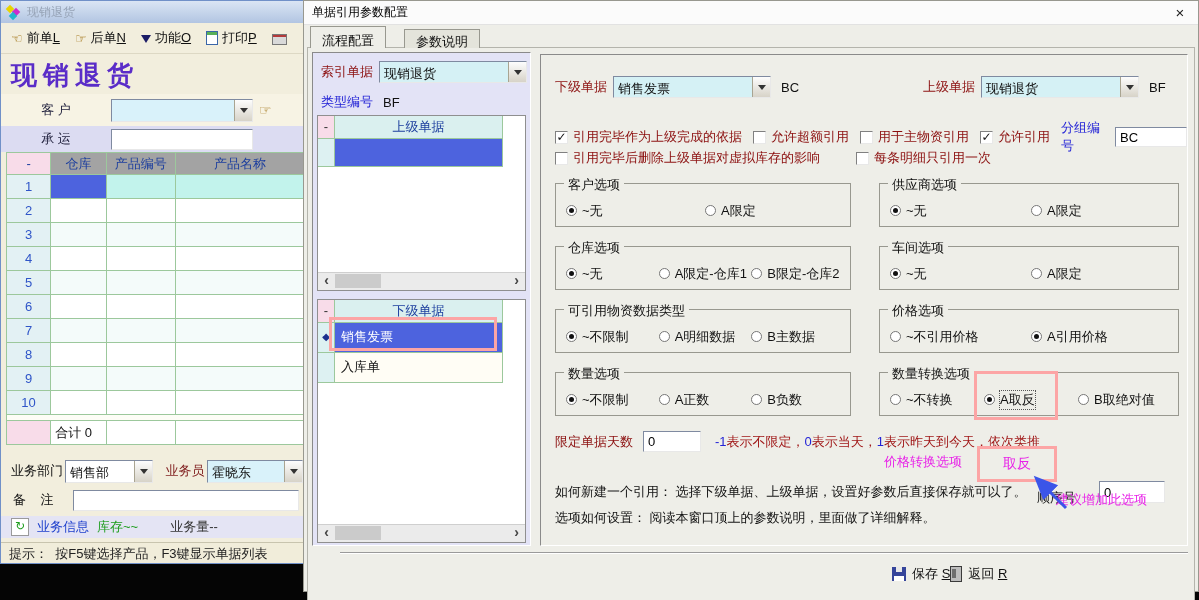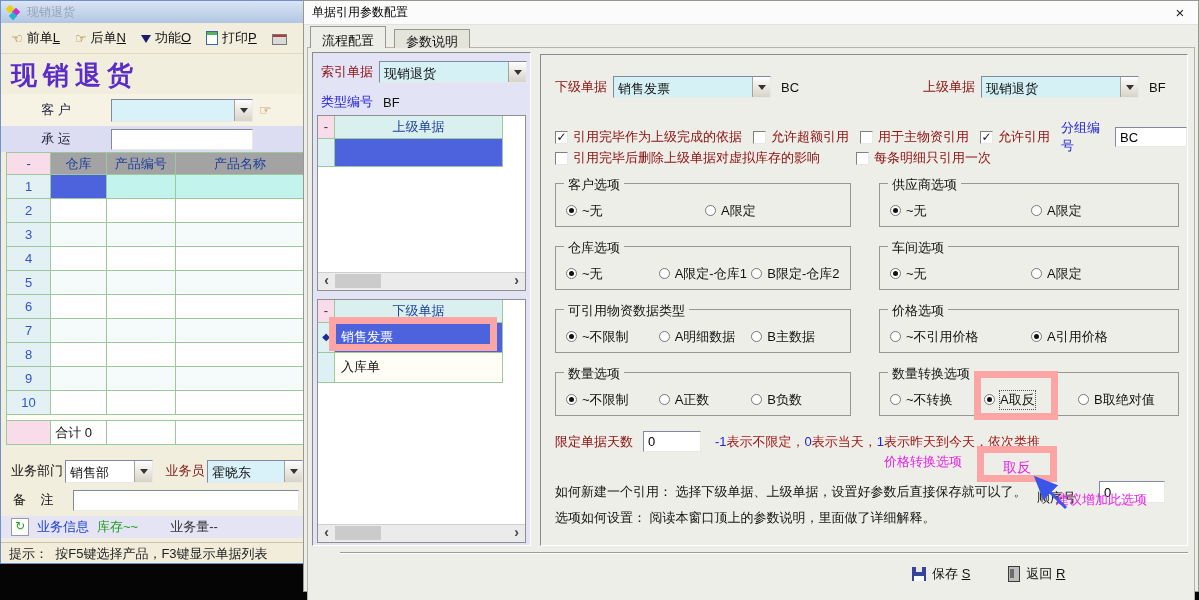--- a/index.html
+++ b/index.html
@@ -86,21 +86,21 @@
   .t-dark{color:#333;margin-left:24px;}
   .lw-status{margin-top:4px;height:22px;line-height:22px;background:#f1edda;border-top:1px solid #c8c4ae;padding-left:8px;white-space:pre;color:#222;}
 
   
   #dialog{
     position:absolute;left:303px;top:0;width:896px;height:592px;
     background:#eeeee8;border:1px solid #98988f;box-sizing:border-box;z-index:10;
   }
   .dlg-titlebar{height:23px;background:#fbfbfb;border-bottom:1px solid #e2e2e2;display:flex;align-items:center;justify-content:space-between;padding-left:8px;font-size:12px;color:#000;}
   .dlg-close{width:36px;text-align:center;font-size:15px;color:#222;cursor:default;}
-  .dlg-tabs{position:absolute;left:6px;top:25px;height:22px;display:flex;gap:8px;z-index:3;}
+  .dlg-tabs{position:absolute;left:6px;top:25px;height:22px;display:flex;gap:18px;z-index:3;}
   .dlg-tab{padding:3px 11px 2px;border:1px solid #98988f;border-bottom:none;background:#e4e4db;font-size:13px;margin-top:3px;}
   .dlg-tab.active{background:#eeeee8;margin-top:0;padding-top:5px;position:relative;z-index:4;}
   .dlg-content{position:absolute;left:3px;right:3px;top:46px;height:574px;border:1px solid #b4b4ac;background:#eeeee8;box-sizing:border-box;}
 
   
   .dlg-left{position:absolute;left:4px;top:4px;width:219px;height:494px;background:#e3e3f6;border:1px solid;border-color:#8a8a8a #fff #fff #8a8a8a;box-sizing:border-box;}
   .idx-row{position:absolute;left:8px;top:8px;display:flex;align-items:center;}
   .t-darkred{color:#8b0e0e;}
   .t-bluelbl{color:#2323d6;}
   .type-row{position:absolute;left:8px;top:40px;display:flex;gap:10px;align-items:center;}
@@ -150,31 +150,31 @@
   .days-hint{margin-left:14px;color:#a01818;}
   .days-hint .num{color:#2323d6;}
   .help-line{position:absolute;left:14px;color:#111;}
   .help-1{top:428px;}
   .help-2{top:454px;}
 
   .seq-label{position:absolute;left:729px;top:441px;color:#111;}
   .seq-input{position:absolute;left:791px;top:433px;width:66px;height:22px;box-sizing:border-box;}
 
   .dlg-divider{position:absolute;left:36px;right:10px;top:551px;height:0;border-top:1px solid #9a9a9a;border-bottom:1px solid #fff;}
-  .dlg-buttons{position:absolute;left:608px;top:561px;height:24px;display:flex;gap:38px;align-items:center;}
+  .dlg-buttons{position:absolute;left:588px;top:561px;height:24px;display:flex;align-items:center;}
   .dlg-btn{display:flex;align-items:center;gap:6px;color:#111;cursor:default;}
   .icon-floppy{width:14px;height:14px;background:#36459a;position:relative;flex:none;}
   .icon-floppy::before{content:"";position:absolute;left:4px;top:0;width:6px;height:5px;background:#e8e8e8;}
   .icon-floppy::after{content:"";position:absolute;left:2px;bottom:0;width:10px;height:5px;background:#fff;}
   .icon-door{width:10px;height:14px;background:#bdbdbd;border:1px solid #3a3a3a;position:relative;flex:none;}
   .icon-door::after{content:"";position:absolute;left:1px;top:2px;width:4px;height:9px;background:#6d6d6d;}
 
   
   #annotations{position:absolute;left:0;top:0;width:100%;height:100%;z-index:60;pointer-events:none;}
-  .anno-rect{position:absolute;border:7px solid #fca5a5;box-sizing:border-box;}
+  .anno-rect{position:absolute;border:3px solid #fca5a5;box-sizing:border-box;}
   .anno-text{position:absolute;color:#e822e8;font-size:13px;white-space:nowrap;}
   #anno-negate{text-align:center;line-height:28px;font-size:14px;color:#e822e8;}
 </style>
 </head>
 <body>
 
 <div id="left-window">
   <div class="lw-titlebar">
     <span class="lw-appicon">
         <i class="d1"></i>

